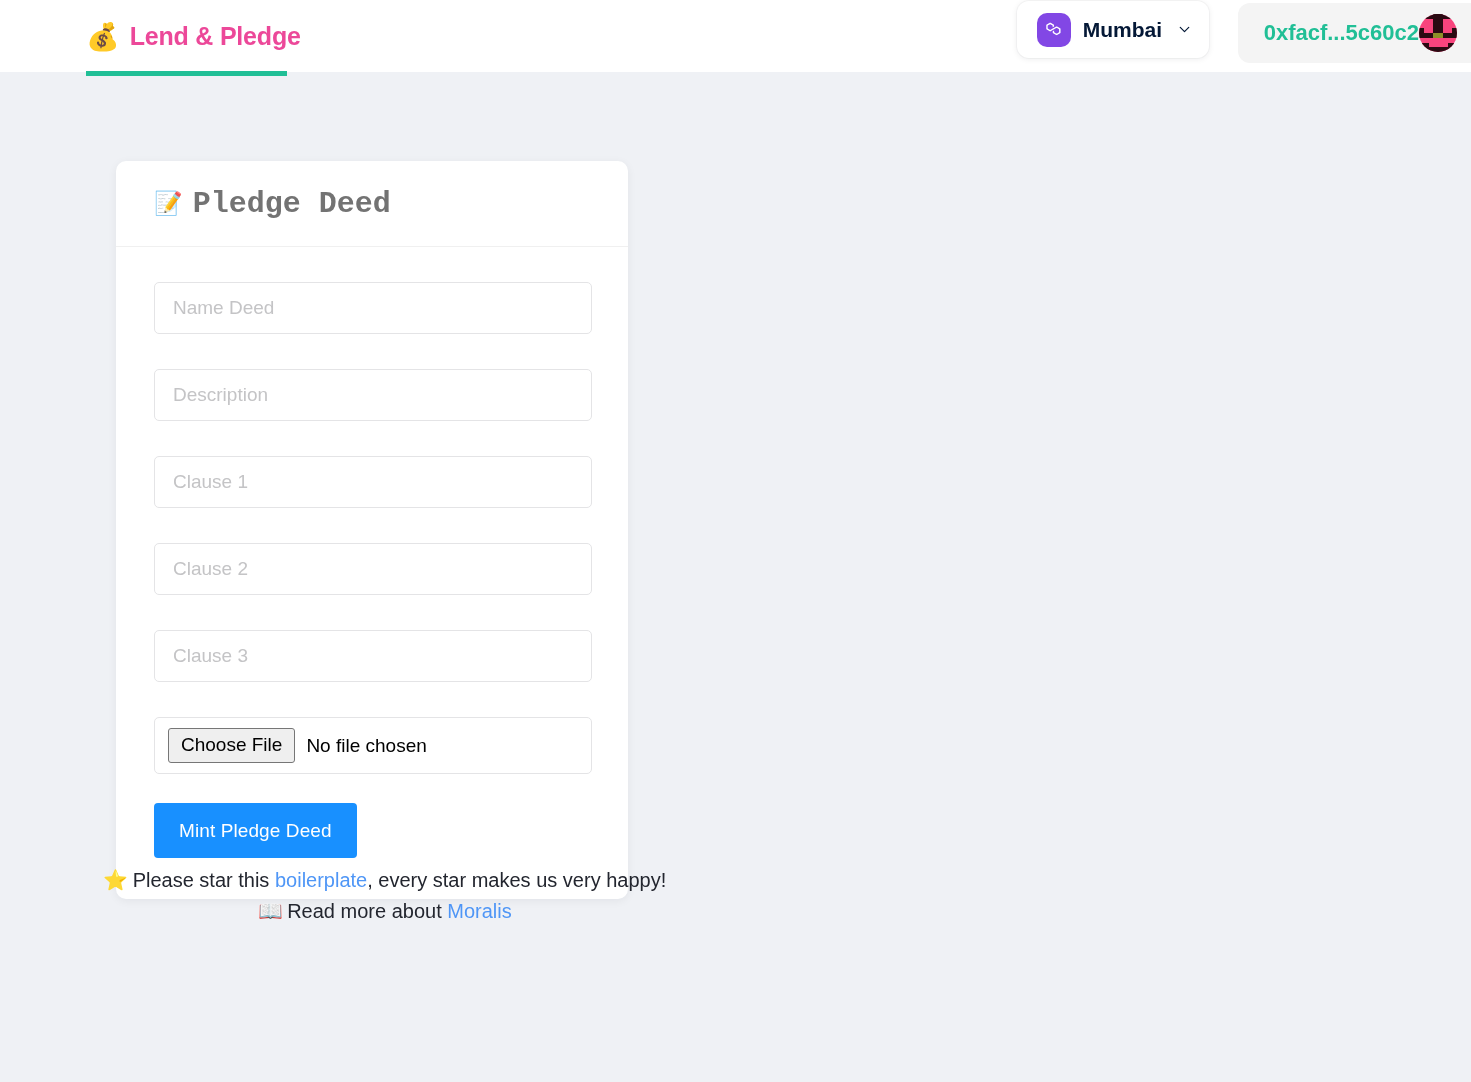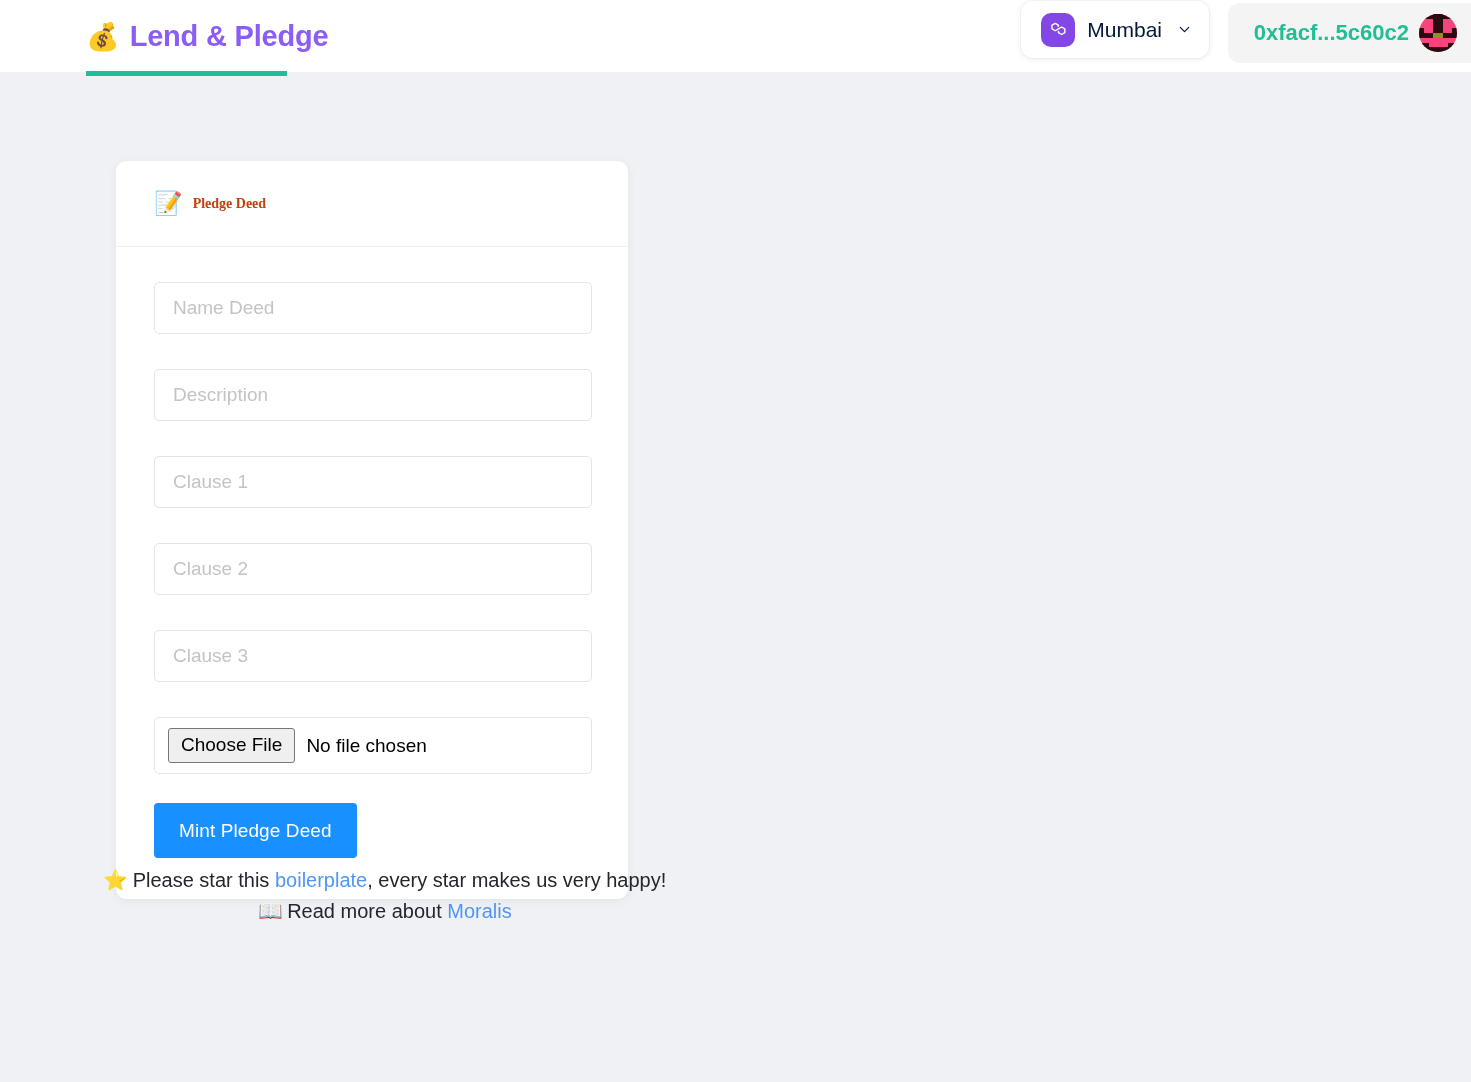--- a/index.html
+++ b/index.html
@@ -38,23 +38,23 @@
     gap: 10px;
     height: 48px;
   }
   .brand-emoji {
     font-size: 27px;
     line-height: 1;
     display: inline-block;
     font-family: "DejaVu Sans", sans-serif;
   }
   .brand-text {
-    font-size: 29px;
+    font-size: 25px;
     font-weight: bold;
-    color: #8b5cf6;
+    color: #ec4899;
     letter-spacing: -0.2px;
     font-family: "Liberation Sans", sans-serif;
   }
   .brand-underline {
     position: absolute;
     left: 86px;
     top: 71px;
     width: 201px;
     height: 5px;
     background: #21bf96;
@@ -85,38 +85,38 @@
     display: flex;
     align-items: center;
     justify-content: center;
     flex: 0 0 auto;
   }
   .network-name {
     font-size: 21px;
     color: #041836;
     white-space: nowrap;
     font-family: "Liberation Sans", sans-serif;
+    font-weight: bold;
   }
   .chevron {
     display: inline-flex;
     align-items: center;
     margin-left: 2px;
   }
 
   
   .account-chip {
     position: absolute;
     right: 0;
     top: 3px;
     height: 60px;
     background: #f4f4f4;
     border-radius: 12px 0 0 12px;
     display: flex;
     align-items: center;
-    gap: 10px;
     padding: 0 14px 0 26px;
     cursor: pointer;
     justify-content: flex-end;
   }
   .account-address {
     font-size: 22px;
     font-weight: bold;
     color: #21bf96;
     white-space: nowrap;
     font-family: "Liberation Sans", sans-serif;
@@ -146,24 +146,24 @@
     padding: 0 38px;
     border-bottom: 1px solid #f0f0f0;
   }
   .card-header-emoji {
     font-size: 23px;
     margin-right: 10px;
     font-family: "DejaVu Sans", sans-serif;
     line-height: 1;
   }
   .card-title {
-    font-size: 14px;
+    font-size: 30px;
     font-weight: bold;
-    color: #c2410c;
-    font-family: Liberation Serif, serif;
+    color: #737373;
+    font-family: Liberation Mono, monospace;
   }
   .card-body {
     padding: 35px 38px 41px 38px;
   }
   .field {
     width: 438px;
     height: 52px;
     border: 1px solid #e4e4e6;
     border-radius: 5px;
     background: #ffffff;

